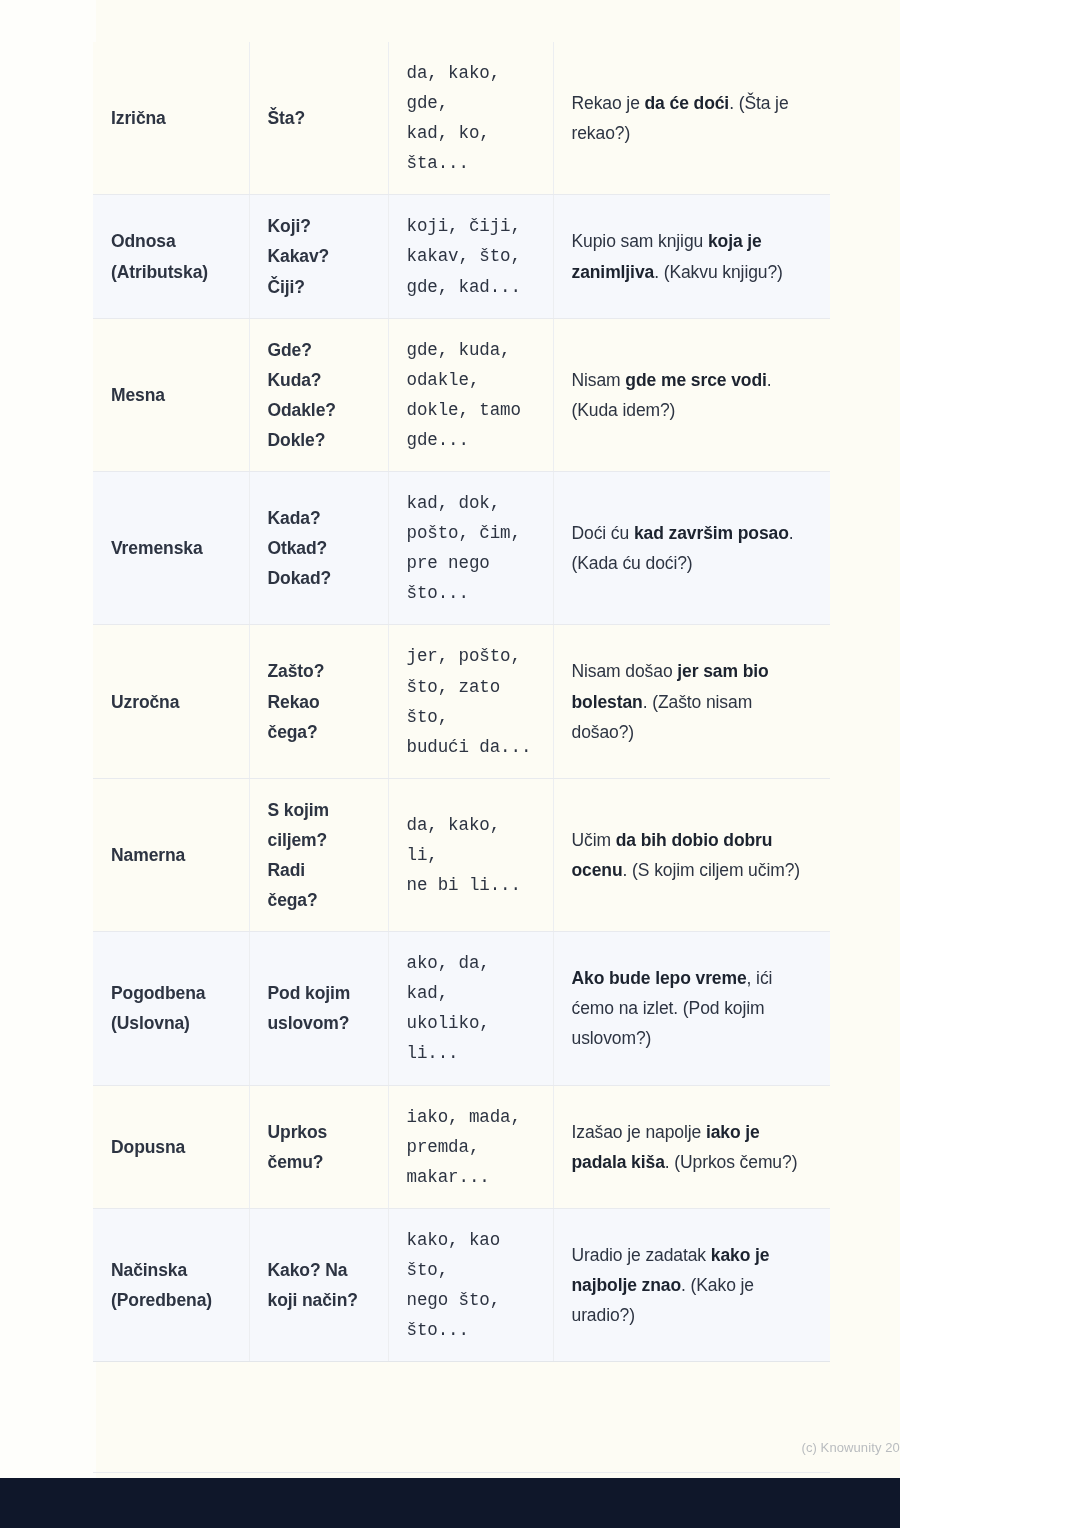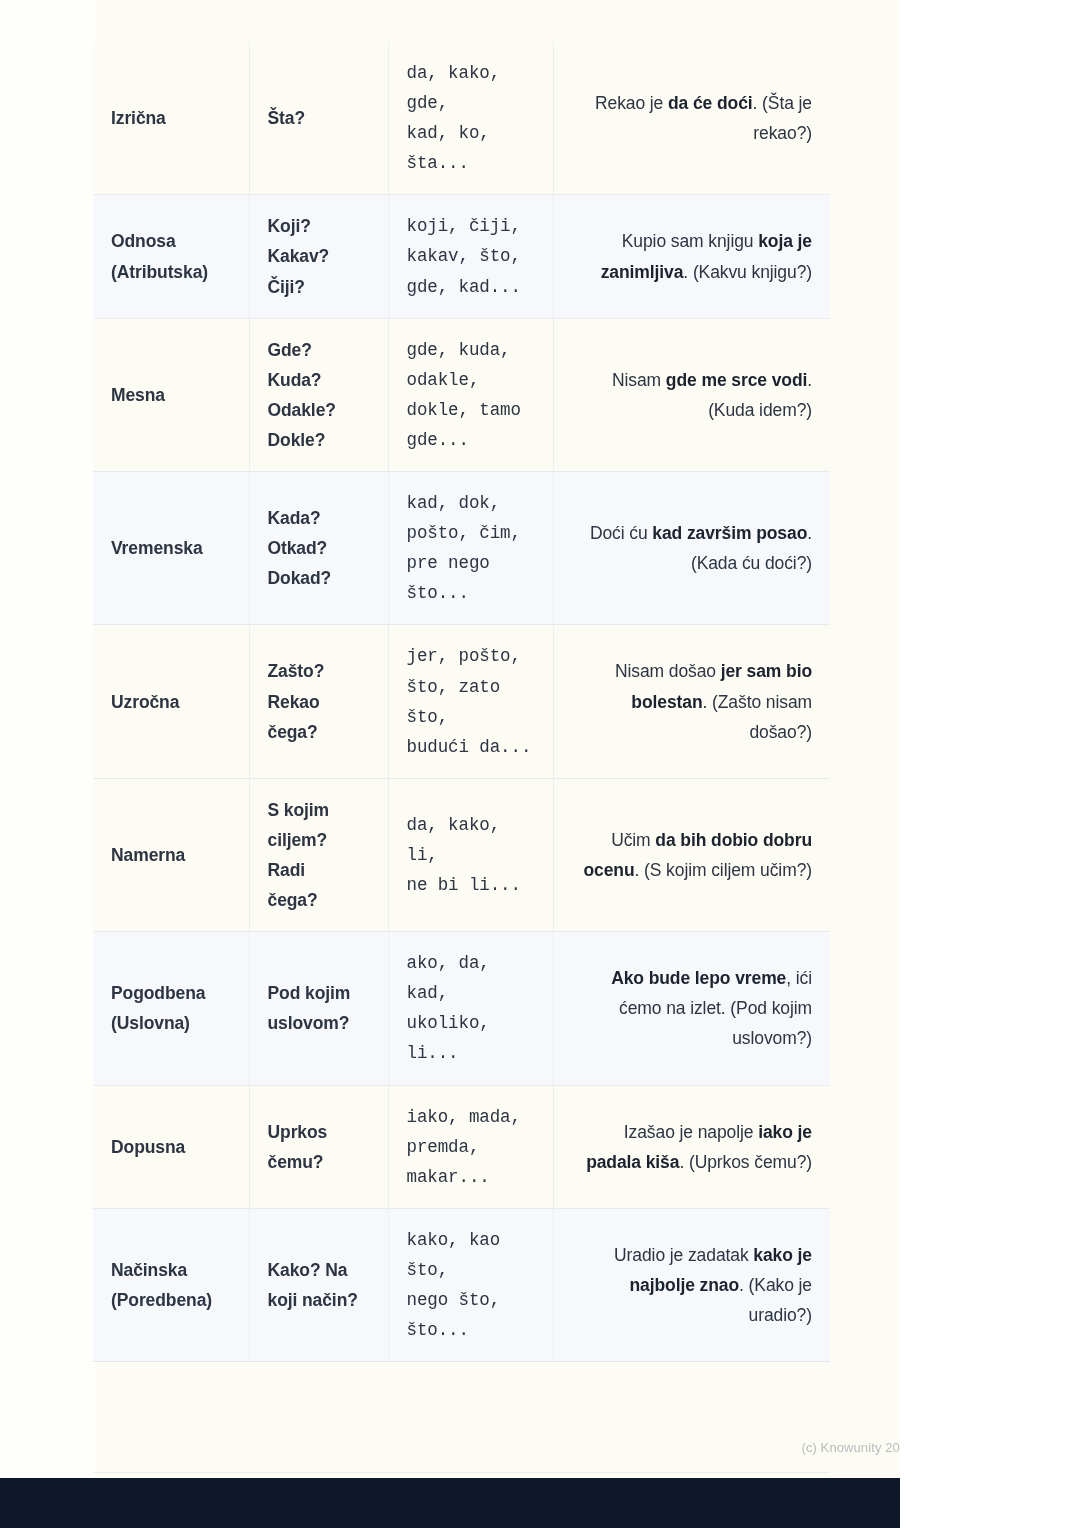--- a/index.html
+++ b/index.html
@@ -88,21 +88,21 @@
   tr.row-blue  td { background:#f6f8fc; }
 
   .cell-type {
     font-weight:bold;
     color:#1f2733;
     font-size:17.5px;
     line-height:1.55;
   }
   .cell-q   { font-size:17.5px; color:#333a47; line-height:1.72;font-weight:bold; }
   .cell-conj{ font-size:17.5px; color:#333a47; line-height:1.72;font-family:Liberation Mono, monospace; }
-  .cell-ex  { font-size:17.5px; color:#2b323f; line-height:1.72;text-align:right; }
+  .cell-ex  { font-size:17.5px; color:#2b323f; line-height:1.72; }
   .cell-ex b { font-weight:bold; color:#1c232f; }
 
   
   .sub-line { display:block; }
 
   
   .watermark {
     position:absolute;
     left:858px; top:1440px;
     transform:translateX(-50%);

